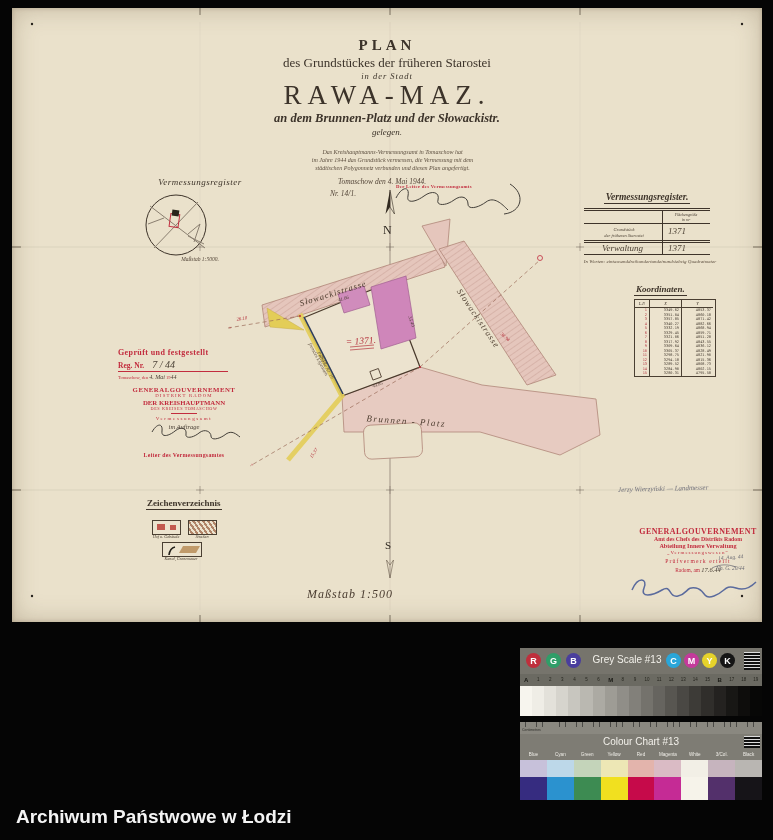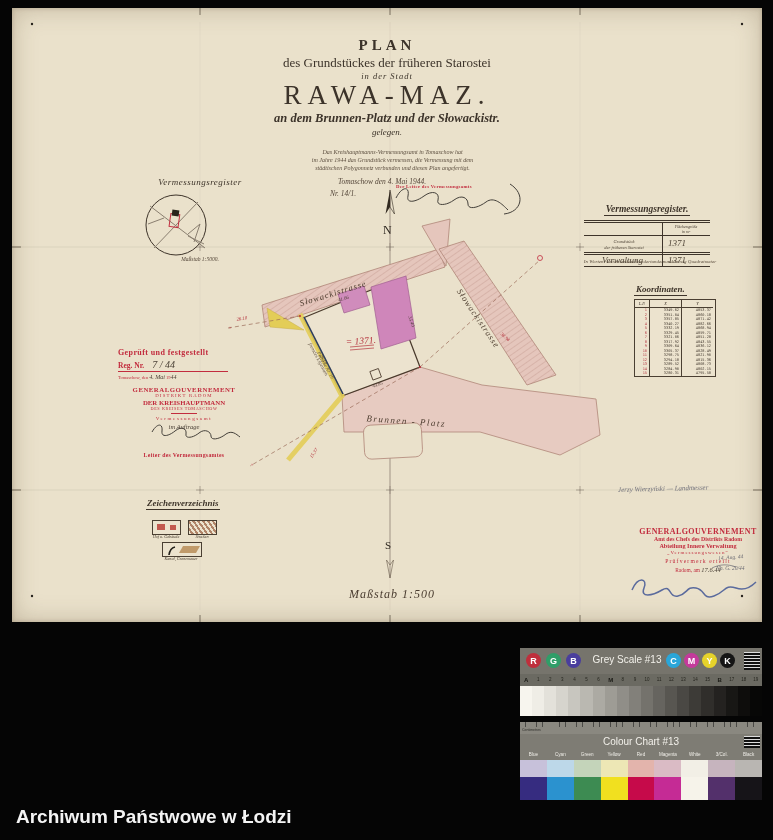--- a/index.html
+++ b/index.html
@@ -21,21 +21,21 @@
   
   .cert{left:278px;top:140px;width:205px;text-align:center;font-size:6px;font-style:italic;
         color:#5c4e3f;line-height:8px;}
   .cert-date{left:295px;top:169px;width:150px;font-size:7.5px;font-style:italic;color:#55473a;text-align:center;}
   .cert-nr{left:318px;top:181px;font-size:7.5px;font-style:italic;color:#55473a;}
   .stamp-sm{left:384px;top:176px;font-size:4.8px;font-weight:bold;color:#c22c3e;letter-spacing:.3px;}
   
   .ori-t{left:128px;top:169px;width:120px;text-align:center;font-size:9px;font-style:italic;color:#3e342a;letter-spacing:.5px;}
   .ori-s{left:128px;top:248px;width:120px;text-align:center;font-size:5.5px;font-style:italic;color:#55473a;}
   
-  .vr{left:572px;top:196px;width:126px;color:#3e342a;}
+  .vr{left:572px;top:184px;width:126px;color:#3e342a;}
   .vr-t{font-size:9.5px;font-weight:bold;font-style:italic;border-bottom:1px solid #3e342a;
         width:fit-content;margin:0 auto;padding:0 2px 1px;}
   .vr-table{position:relative;margin-top:4px;height:43px;border-top:3px double #3e342a;border-bottom:1px solid #3e342a;}
   .vr-v{position:absolute;left:78px;top:0;bottom:0;border-left:1px solid #3e342a;}
   .vr-h{position:absolute;left:80px;top:1px;width:44px;font-size:4px;text-align:center;line-height:5px;font-style:italic;}
   .vr-hl1{position:absolute;left:0;right:0;top:12px;border-top:1px solid #3e342a;}
   .vr-r1l{position:absolute;left:4px;top:16px;width:72px;font-size:4.5px;font-style:italic;line-height:5.5px;text-align:center;color:#4a3f32;}
   .vr-r1v{position:absolute;left:84px;top:15px;font-size:9px;font-style:italic;color:#4a3f32;}
   .vr-hl2{position:absolute;left:0;right:0;top:29px;border-top:3px double #3e342a;}
   .vr-r2l{position:absolute;left:18px;top:32px;font-size:9px;font-style:italic;color:#4a3f32;}
@@ -62,21 +62,21 @@
   .ls-org1{margin-top:6px;font-size:6.8px;font-weight:bold;letter-spacing:.5px;}
   .ls-org2{font-size:4.8px;letter-spacing:1.2px;}
   .ls-org3{font-size:6.8px;font-weight:bold;margin-top:1px;}
   .ls-org4{font-size:4.2px;letter-spacing:.6px;}
   .ls-div{width:26px;border-top:1px solid #c22c3e;margin:2px auto;}
   .ls-off{font-size:5px;letter-spacing:1.6px;}
   .ls-auf{font-size:6.5px;margin-top:2px;}
   .ls-sig{font-size:5.8px;font-weight:bold;letter-spacing:.3px;margin-top:22px;}
   
   .lg{left:134px;top:490px;width:120px;color:#3e342a;}
-  .lg-t{font-size:9px;font-weight:bold;font-style:italic;border-bottom:1px solid #3e342a;width:fit-content;padding:0 1px 1px;}
+  .lg-t{font-size:9px;font-weight:bold;border-bottom:1px solid #3e342a;width:fit-content;padding:0 1px 1px;}
   .lg-box{position:absolute;border:1px solid #4a3f32;background:#ece3ce;}
   .lg-b1{left:6px;top:22px;width:27px;height:13px;}
   .lg-b2{left:42px;top:22px;width:27px;height:13px;
          background:repeating-linear-gradient(55deg,#ece3ce 0 2px,#b08468 2px 4px);}
   .lg-b3{left:16px;top:44px;width:38px;height:13px;}
   .lg-lab{position:absolute;font-size:4.2px;font-style:italic;color:#4a3f32;text-align:center;}
   .lg-blob1{position:absolute;left:4px;top:3px;width:8px;height:6px;background:#c2594f;}
   .lg-blob2{position:absolute;left:17px;top:4px;width:6px;height:5px;background:#c2594f;}
   .lg-wedge{position:absolute;left:18px;top:3px;width:17px;height:7px;background:#c09a6a;transform:skewX(-30deg);}
   
@@ -84,21 +84,21 @@
   .rs{left:616px;top:519px;width:140px;color:#c22c3e;text-align:center;}
   .rs1{font-size:8px;font-weight:bold;letter-spacing:.4px;}
   .rs2{font-size:5.8px;font-weight:bold;}
   .rs3{font-size:6.2px;font-weight:bold;}
   .rs4{font-size:5px;letter-spacing:1px;margin-top:1px;}
   .rs5{font-size:5.6px;letter-spacing:1.2px;margin-top:3px;}
   .rs6{font-size:5.4px;margin-top:2px;}
   .rs6 .hand{font-size:6.5px;}
   .rs-n1{left:706px;top:546px;font-size:5.5px;color:#6a6a72;font-style:italic;transform:rotate(-4deg);}
   .rs-n2{left:704px;top:557px;font-size:5.5px;color:#6a6a72;font-style:italic;}
-  .mstab{left:295px;top:579px;width:170px;text-align:center;font-size:12px;font-style:italic;color:#4a3c30;letter-spacing:1px;}
+  .mstab{left:295px;top:579px;width:170px;text-align:left;font-size:12px;font-style:italic;color:#4a3c30;letter-spacing:1px;}
   
   .gs{left:520px;top:648px;width:242px;height:68px;font-family:"Liberation Sans",sans-serif;}
   .gs-top{position:absolute;left:0;top:0;width:242px;height:26px;background:#76746c;}
   .gs-title{position:absolute;left:64px;top:6px;width:86px;text-align:center;font-size:10px;color:#f2f0ea;}
   .gcircle{position:absolute;top:5px;width:15px;height:15px;border-radius:50%;display:flex;align-items:center;justify-content:center;
            font-size:9px;font-weight:bold;color:#fff;}
   .barcode{position:absolute;width:16px;background:#111;
            background-image:repeating-linear-gradient(0deg,#111 0 2px,#ddd 2px 3px);}
   .gs-ticks{position:absolute;left:0;top:26px;width:242px;height:12px;background:#6b6a62;display:flex;}
   .gtick{flex:1;text-align:center;font-size:4.5px;line-height:12px;color:#26261f;}

